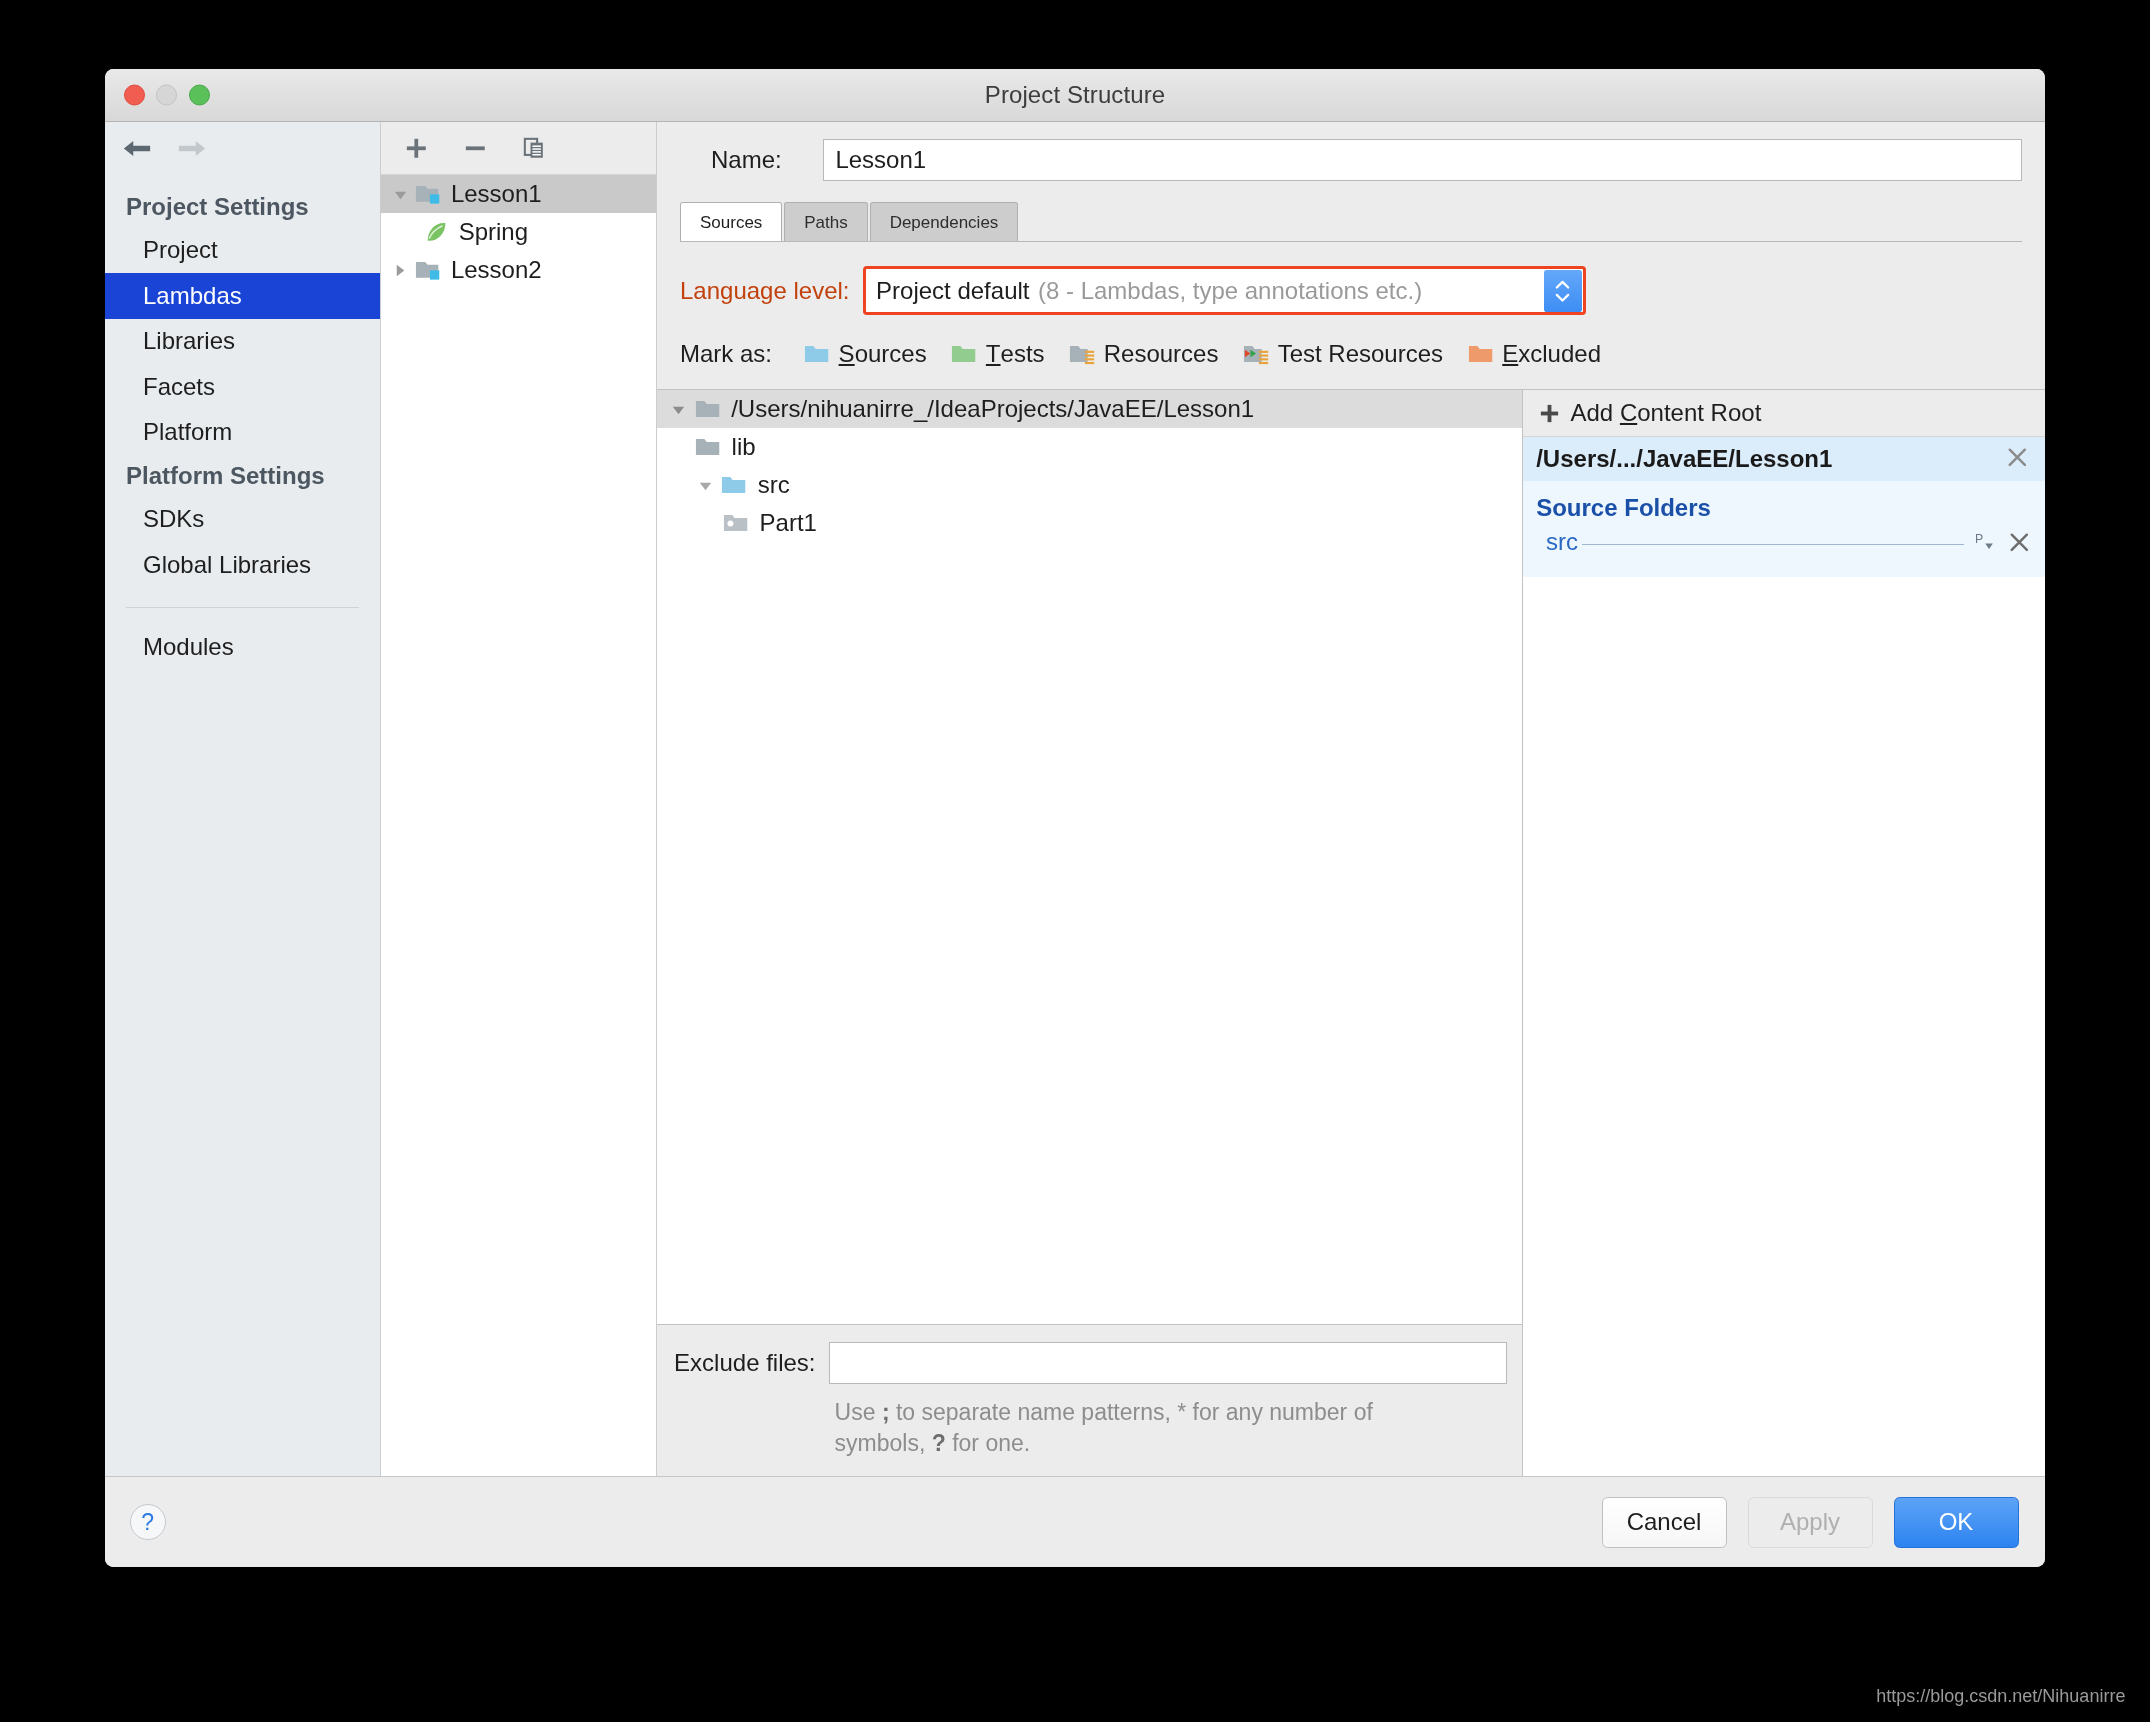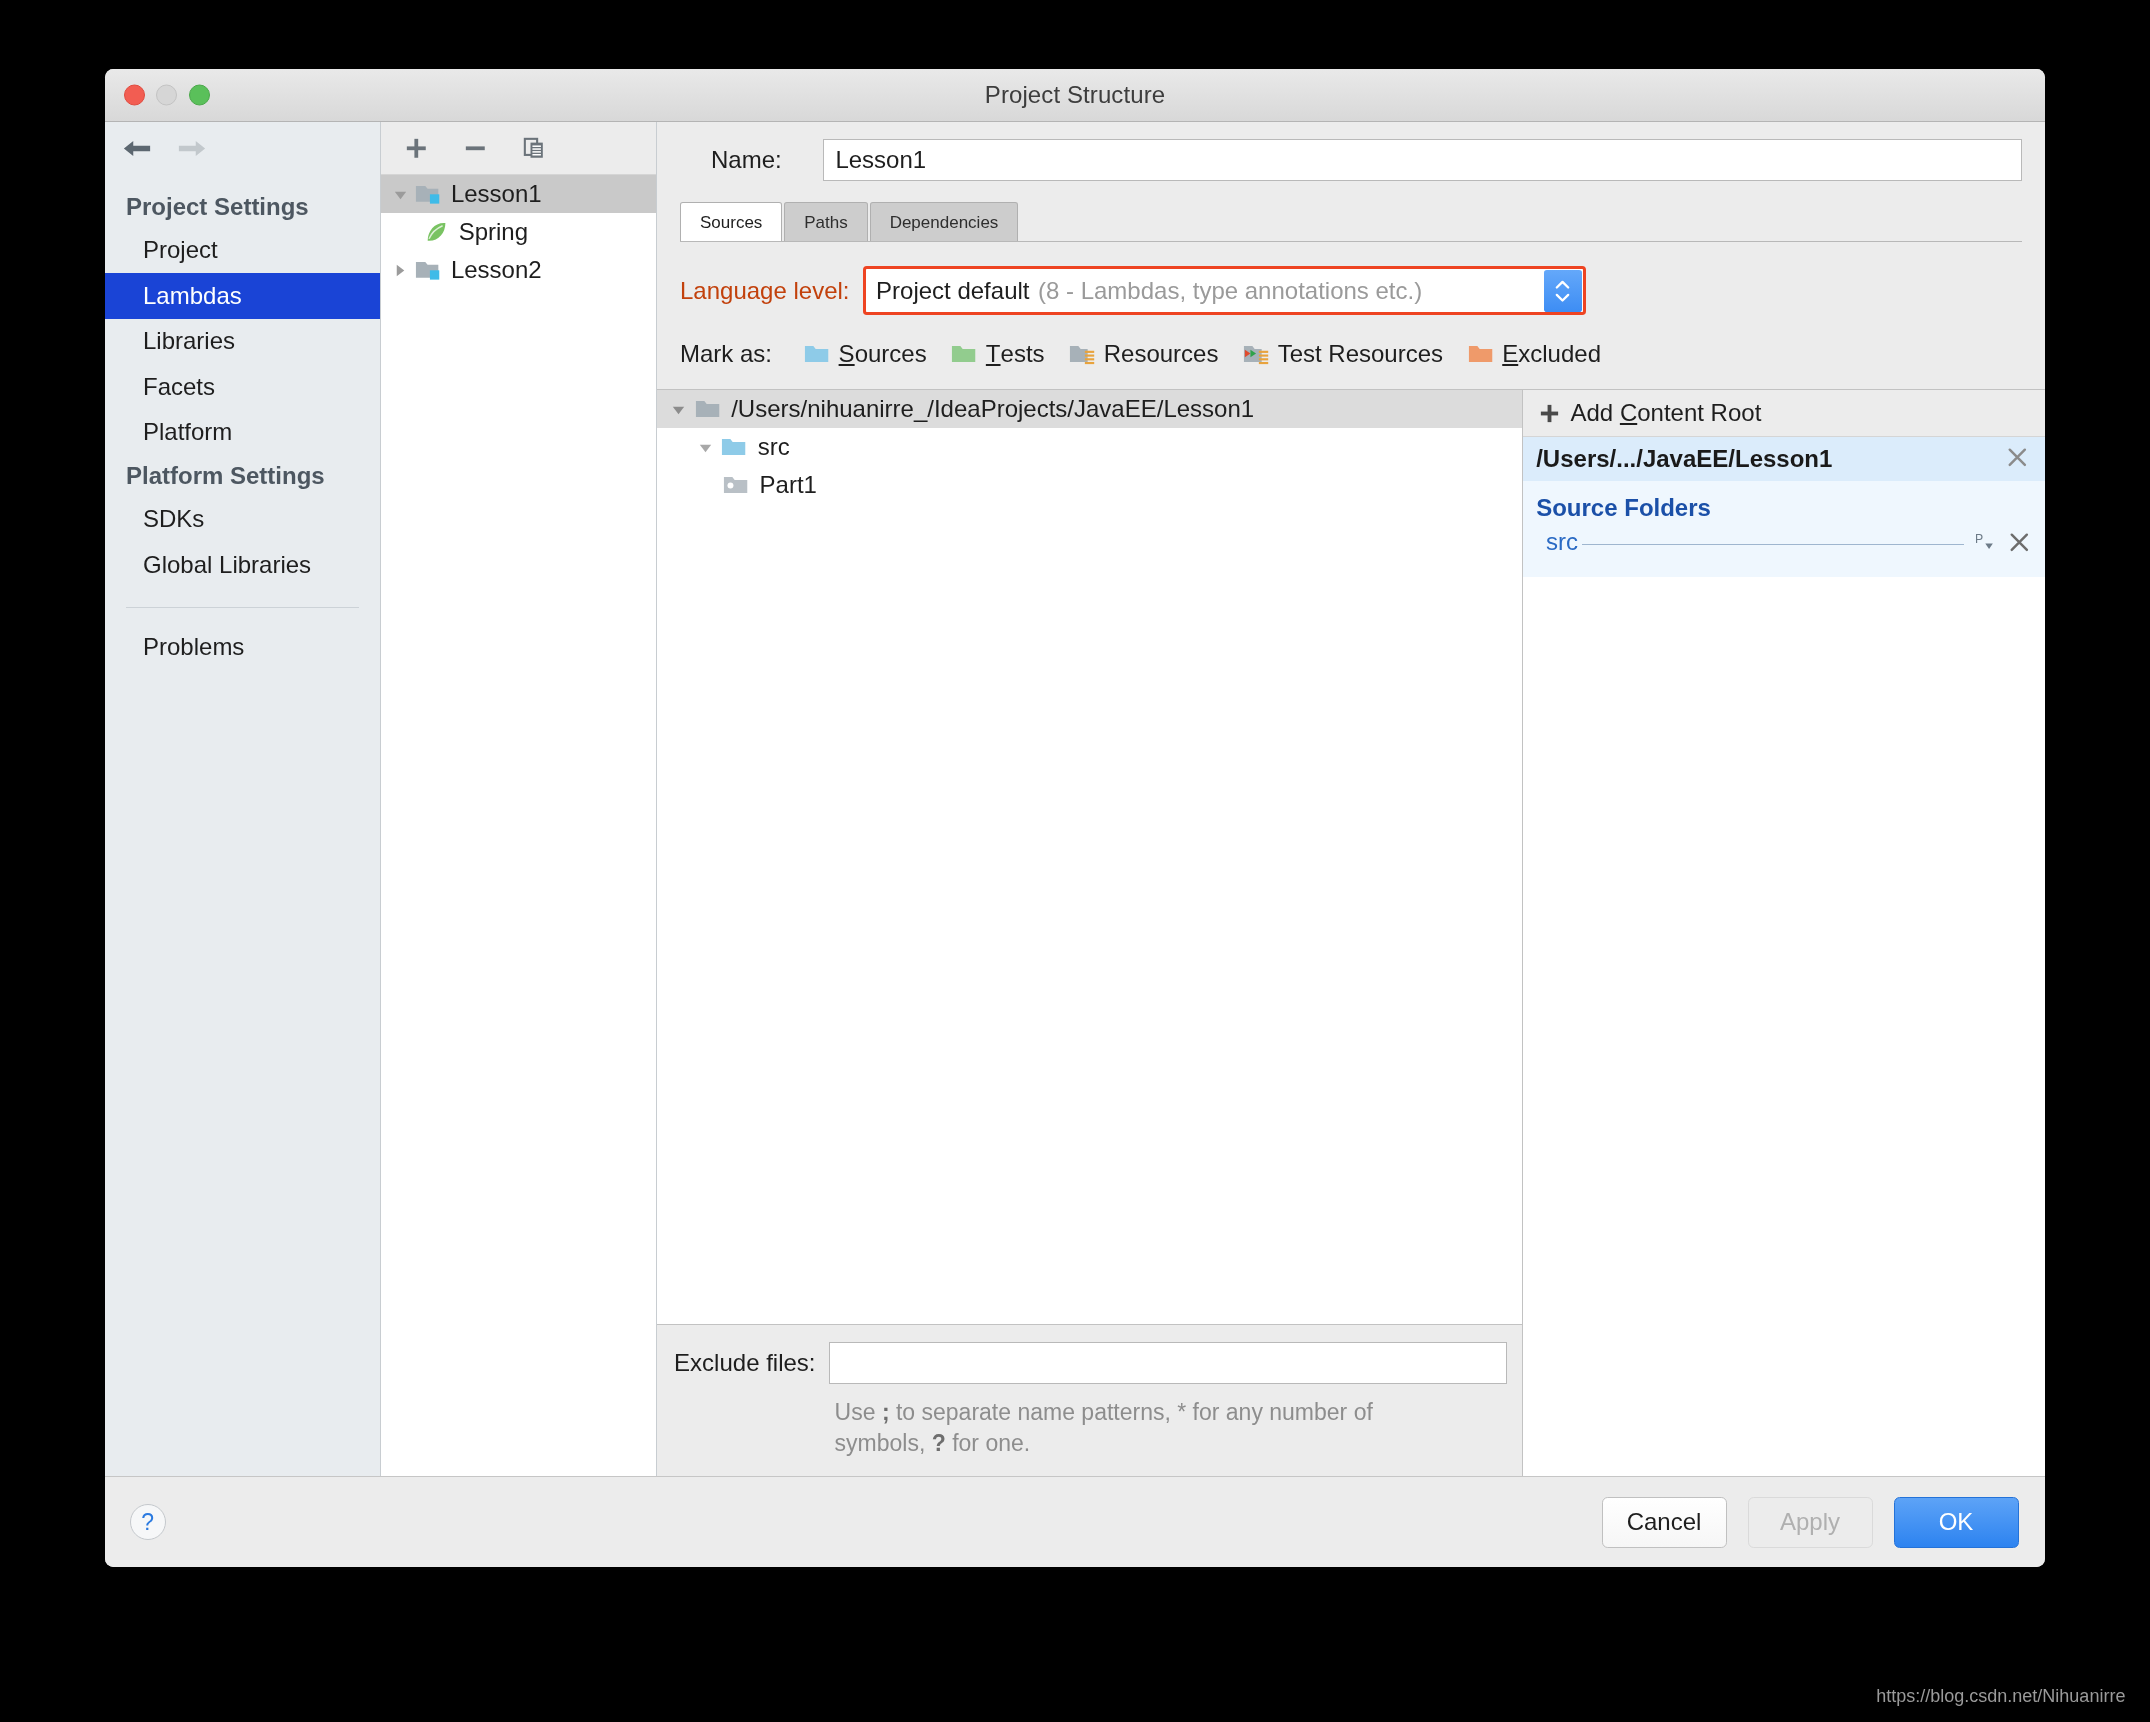--- a/index.html
+++ b/index.html
@@ -273,21 +273,21 @@
         <div class="side-group">Project Settings</div>
         <div class="side-item">Project</div>
         <div class="side-item selected">Lambdas</div>
         <div class="side-item">Libraries</div>
         <div class="side-item">Facets</div>
         <div class="side-item">Platform</div>
         <div class="side-group">Platform Settings</div>
         <div class="side-item">SDKs</div>
         <div class="side-item">Global Libraries</div>
         <div class="side-sep"></div>
-        <div class="side-item">Problems</div>
+        <div class="side-item">Modules</div>
       </div>
     </div>
 
     <div id="modules-col">
       <div id="modules-toolbar">
         <span class="tb-icon">
           <svg width="24.6" height="24.6" viewBox="0 0 26 26">
             <rect x="11" y="3" width="4" height="20" fill="#6b737a"></rect>
             <rect x="3" y="11" width="20" height="4" fill="#6b737a"></rect>
           </svg>
@@ -459,20 +459,28 @@
                   </svg>
               </span>
               <span class="ticon">
                 <svg width="28" height="23" viewBox="0 0 30 24">
                   <path d="M1 3 L10 3 L12.5 6 L26 6 L26 20 L1 20 Z" fill="#a7b1b8"></path>
                 </svg>
               </span>
               <span>/Users/nihuanirre_/IdeaProjects/JavaEE/Lesson1</span>
             </div>
 
+            <div class="trow ind1">
+              <span class="ticon">
+                <svg width="28" height="23" viewBox="0 0 30 24">
+                  <path d="M1 3 L10 3 L12.5 6 L26 6 L26 20 L1 20 Z" fill="#a7b1b8"></path>
+                </svg>
+              </span>
+              <span>lib</span>
+            </div>
 
             <div class="trow" style="padding-left:7.6px">
               <span class="twisty" style="margin-left:26.5px">
                 <svg width="17" height="17" viewBox="0 0 18 18">
                     <path d="M3 6 L15 6 L9 14 Z" fill="#a8a8a8"></path>
                   </svg>
               </span>
               <span class="ticon">
                 <svg width="28" height="23" viewBox="0 0 30 24">
                   <path d="M1 3 L10 3 L12.5 6 L26 6 L26 20 L1 20 Z" fill="#8ecbe8"></path>

